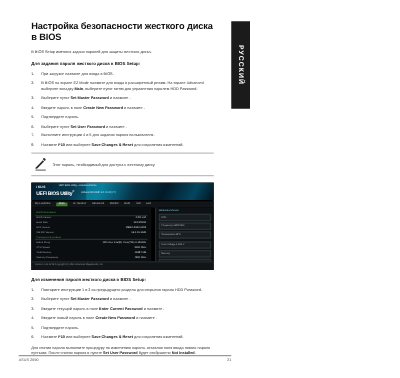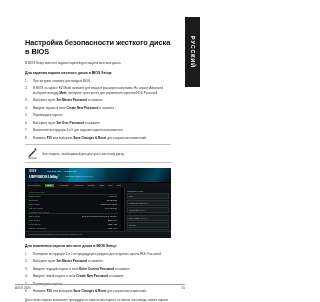--- a/index.html
+++ b/index.html
@@ -32,21 +32,21 @@
     position:absolute;
     left:25px; top:0;
     width:146px;
     height:302px;
   }
 
   h1.title{
     font-size:7.4px;
     font-weight:bold;
     color:#111;
-    margin-top:38px;
+    margin-top:16px;
     letter-spacing:-.1px;
   }
 
   p.intro{
     font-size:3.05px;
     color:#333;
     margin-top:5px;
     line-height:1.45;
   }
 

